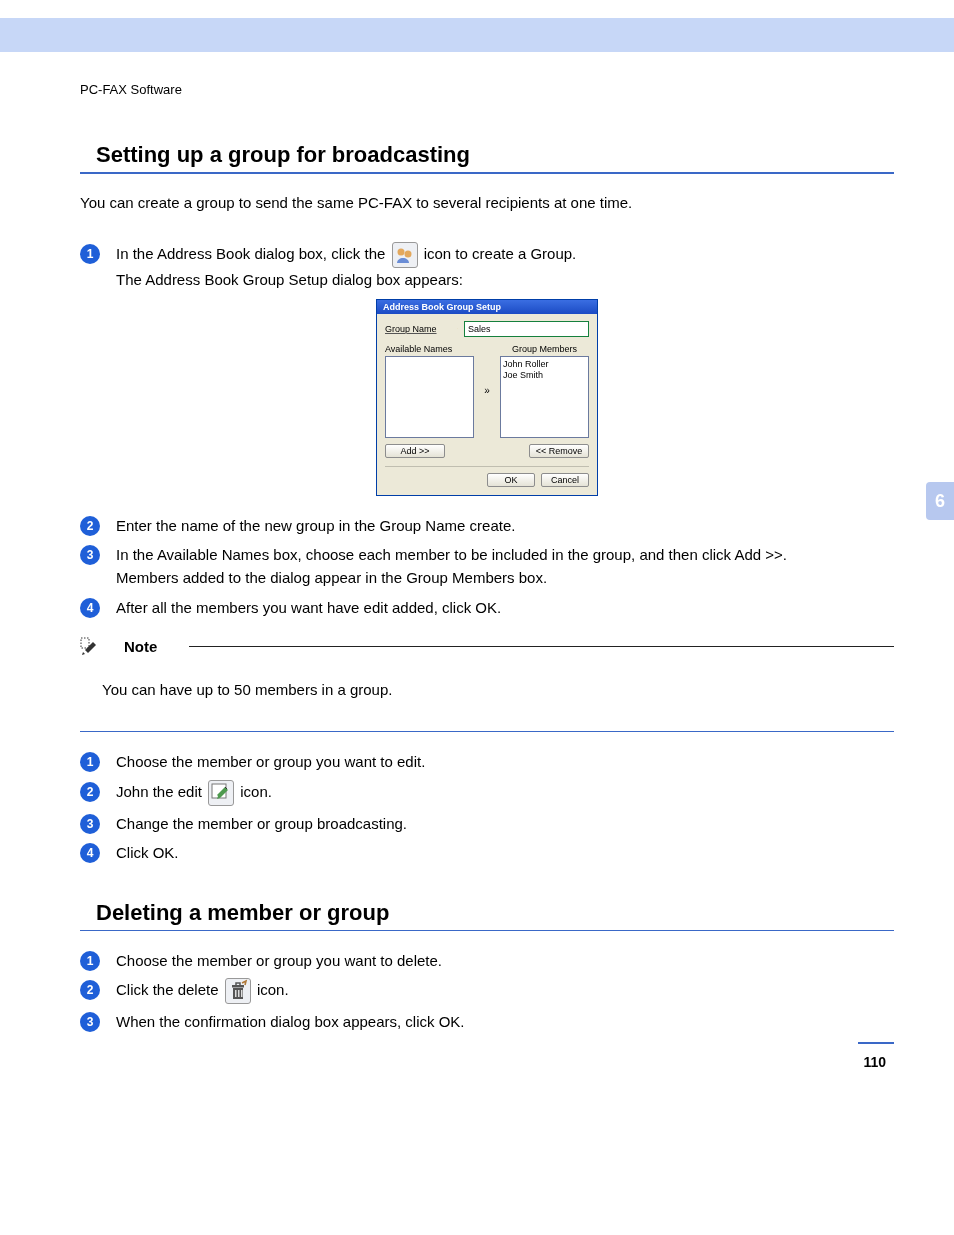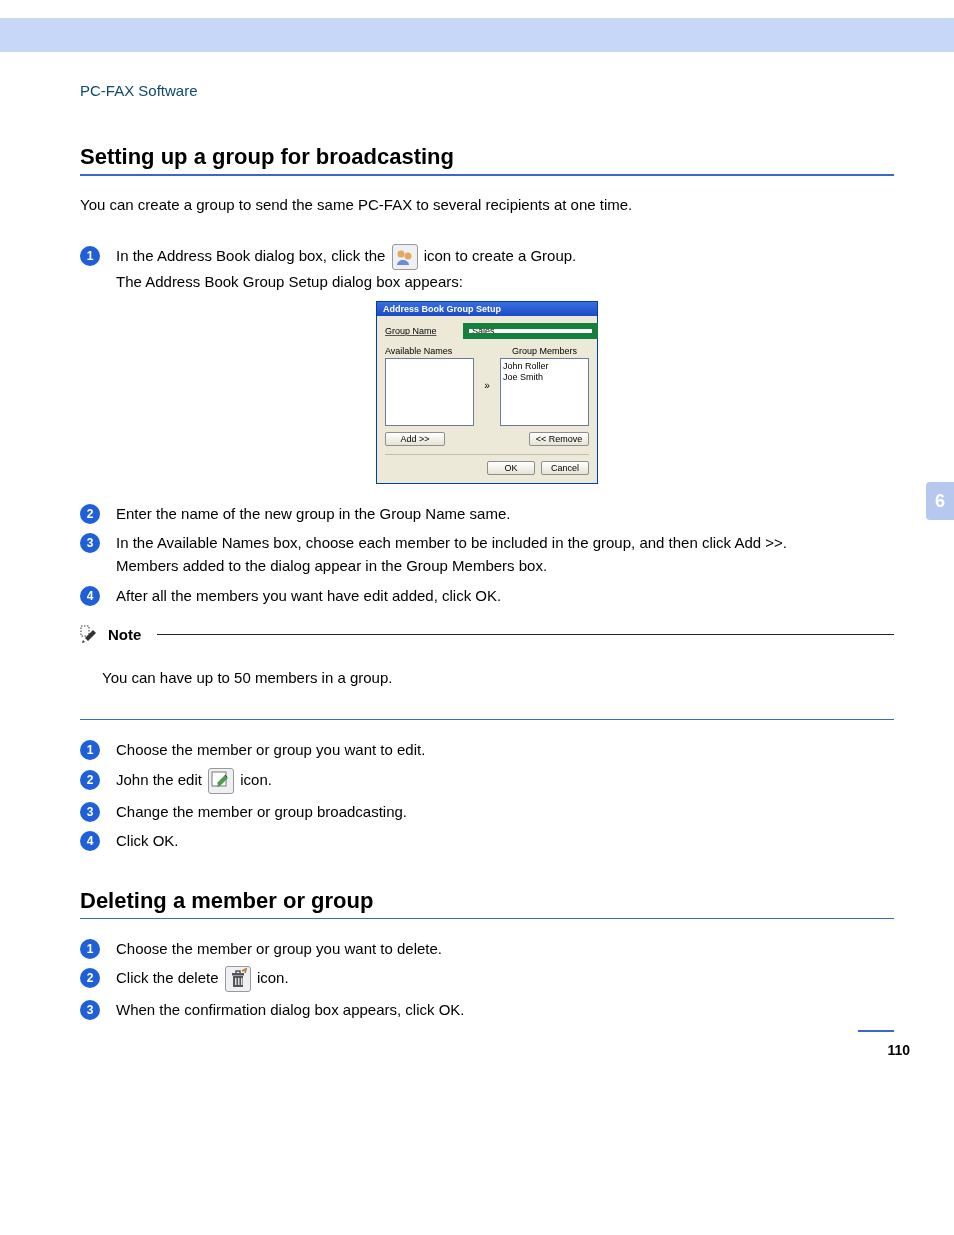--- a/index.html
+++ b/index.html
@@ -8,25 +8,25 @@
     padding: 0;
     font-family: Arial, Helvetica, sans-serif;
     font-size: 15px;
     color: #000;
     background: #fff;
     width: 954px;
   }
   .top-blue-band { height: 52px; background: #c7d7f7; }
   .top-blue-band::before { content: ""; display: block; height: 18px; background: #fff; }
   .page { position: relative; padding: 30px 60px 40px 80px; }
-  .breadcrumb { font-size: 15px; color: #0c4a6e; margin-bottom: 45px; }
+  .breadcrumb { font-size: 13px; color: #000000; margin-bottom: 45px; }
   h2.section-head {
     font-size: 22px;
     font-weight: bold;
-    margin: 0 0 4px 0;
+    margin: 0 0 4px 16px;
   }
   .head-rule { border: 0; border-top: 2px solid #3a68c7; margin: 0 0 18px 0; }
   .subhead-rule { border: 0; border-top: 1px solid #3a68c7; margin: 0 0 18px 0; }
   p.intro { margin: 0 0 27px 0; line-height: 1.5; }
   .step { display: flex; align-items: flex-start; gap: 16px; margin: 6px 0 6px 0; }
   .step-num {
     flex: 0 0 20px;
     width: 20px;
     height: 20px;
     border-radius: 10px;
@@ -47,21 +47,21 @@
     width: 26px;
     height: 26px;
     border: 1px solid #999;
     background: #eef0f4;
     border-radius: 3px;
     position: relative;
     margin: 0 2px;
   }
   .inline-icon svg { width: 100%; height: 100%; }
   .note-block { margin: 18px 0 30px 0; }
-  .note-title-row { display: flex; align-items: center; gap: 8px; }
+  .note-title-row { display: flex; align-items: center; gap: 24px; }
   .note-icon {
     width: 20px; height: 20px;
     display: inline-flex; align-items: center; justify-content: center;
   }
   .note-title { font-weight: bold; font-size: 15px; }
   .note-rule { flex: 1 1 auto; border: 0; border-top: 1px solid #222; margin: 0 0 0 8px; }
   .note-body { margin-left: 22px; margin-top: 22px; line-height: 1.5; }
   .side-tab {
     position: absolute;
     right: 0;
@@ -72,21 +72,21 @@
     color: #fff;
     font-size: 18px;
     font-weight: bold;
     display: flex;
     align-items: center;
     justify-content: center;
     border-radius: 4px 0 0 4px;
   }
   .page-num {
     position: absolute;
-    right: 44px;
+    right: 68px;
     bottom: 10px;
     font-size: 14px;
     font-weight: bold;
   }
   .page-num-rule {
     position: absolute;
     right: 60px;
     bottom: 28px;
     width: 36px;
     border: 0;
@@ -107,35 +107,35 @@
     color: #fff;
     font-weight: bold;
     padding: 2px 6px;
   }
   .dlg-body { padding: 6px 8px 8px 8px; }
   .dlg-row { display: flex; align-items: center; gap: 6px; margin-bottom: 6px; }
   .dlg-label { flex: 0 0 66px; text-decoration: underline; text-decoration-color: #555; }
   .dlg-icon-slot { width: 20px; height: 18px; display:flex; align-items:center; justify-content:center; }
   .dlg-input {
     flex: 1 1 auto;
-    border: 6px solid #15803d;
+    border: 1px solid #15803d;
     background: #fff;
     height: 16px;
     padding: 1px 3px;
     font-size: 9px;
   }
   .dlg-cols { display: flex; gap: 4px; align-items: stretch; }
   .dlg-col-left, .dlg-col-right { flex: 1 1 0; }
   .dlg-col-mid { width: 18px; display:flex; align-items:center; justify-content:center; }
   .dlg-listlabel { margin-bottom: 2px; }
   .dlg-listlabel.right { text-align: center; }
   .dlg-listbox {
     border: 1px solid #6b7a9e;
     background: #fff;
-    height: 68px;
+    height: 82px;
     padding: 2px;
     font-size: 9px;
     line-height: 11px;
     color: #000;
     overflow: hidden;
     white-space: pre;
   }
   .dlg-arrowbtn {
     width: 14px; height: 14px;
     background: #ece9d8;
@@ -229,21 +229,21 @@
           <div class="dlg-button">OK</div>
           <div class="dlg-button">Cancel</div>
         </div>
       </div>
     </div>
   </div>
 
   <div class="step">
     <div class="step-num">2</div>
     <div class="step-body">
-      <span>Enter the name of the new group in the </span><b>Group Name</b><span> same.</span>
+      <span>Enter the name of the new group in the </span><b>Group Name</b><span> create.</span>
     </div>
   </div>
 
   <div class="step">
     <div class="step-num">3</div>
     <div class="step-body">
       <span>In the </span><b>Available Names</b><span> box, choose each member to be included in the group, and then click </span><b>Add &gt;&gt;</b><span>.</span><br>
       <span>Members added to the dialog appear in the </span><b>Group Members</b><span> box.</span>
     </div>
   </div>

